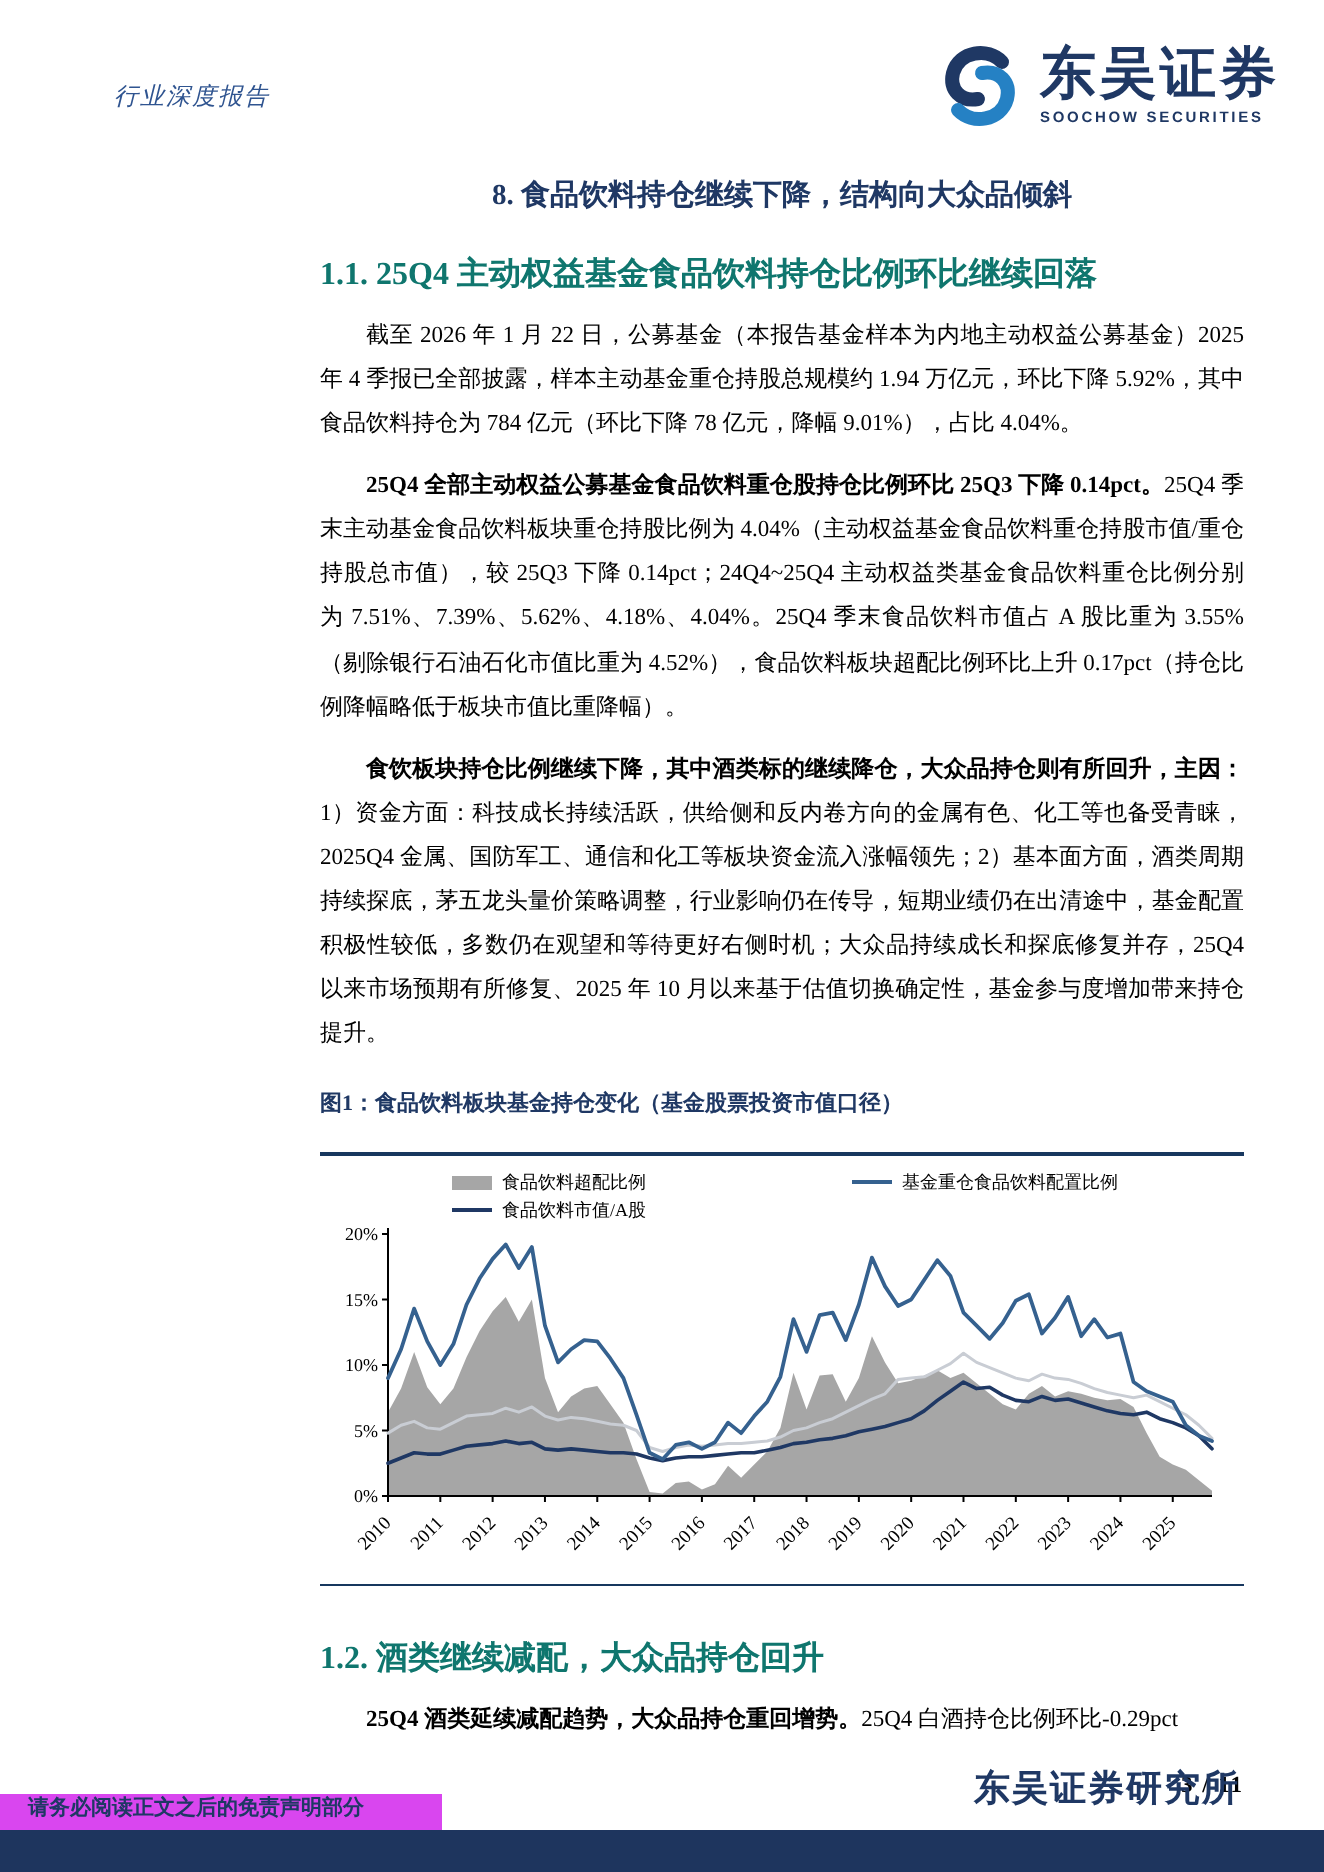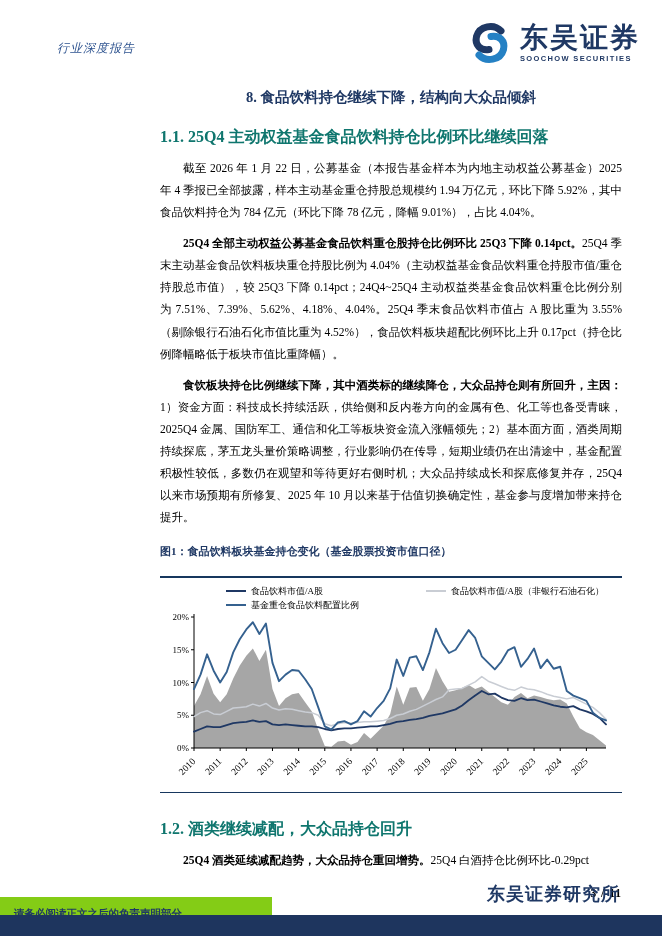--- a/index.html
+++ b/index.html
@@ -31,21 +31,21 @@
   .legend { display:grid; grid-template-rows:repeat(2,14px); grid-auto-flow:column; grid-template-columns:200px 220px; padding:6px 0 0 66px; }
   .legend-item { display:flex; align-items:center; gap:5px; font-size:9px; color:#000; }
   .swatch { display:inline-block; flex:0 0 auto; }
   .sw-area { width:20px; height:7px; }
   .sw-line { width:20px; height:2.2px; }
   #chart-svg { display:block; margin:0 0 2px 2px; }
   .fig-source { font-size:10.5px; line-height:1.65; color:#000; padding:5px 6px 10px 18px; text-align:justify; }
   
   .page-num { text-align:right; font-size:11.5px; font-weight:bold; margin-top:16px; letter-spacing:1px; }
   .institute { position:absolute; right:42px; bottom:30px; font-size:18px; font-weight:bold; color:#1F3864; letter-spacing:1px; }
-  .disclaimer-box { position:absolute; left:0; bottom:15px; width:272px; height:24px; background:#84cc16; display:flex; align-items:flex-end; padding-left:14px; }
+  .disclaimer-box { position:absolute; left:0; bottom:15px; width:221px; height:24px; background:#d946ef; display:flex; align-items:flex-start; padding-left:14px; }
   .disclaimer-box span { font-size:10.5px; font-weight:bold; color:#1F3864; }
   .bottom-bar { position:absolute; left:0; bottom:0; width:100%; height:21px; background:#1E355E; }
 </style>
 </head>
 <body>
 
 <div class="page">
 
   <div class="header">
     <div class="report-type">行业深度报告</div>
@@ -70,30 +70,30 @@
 
     <p class="para"><b>25Q4 全部主动权益公募基金食品饮料重仓股持仓比例环比 25Q3 下降 0.14pct。</b><span>25Q4 季末主动基金食品饮料板块重仓持股比例为 4.04%（主动权益基金食品饮料重仓持股市值/重仓持股总市值），较 25Q3 下降 0.14pct；24Q4~25Q4 主动权益类基金食品饮料重仓比例分别为 7.51%、7.39%、5.62%、4.18%、4.04%。25Q4 季末食品饮料市值占 A 股比重为 3.55%（剔除银行石油石化市值比重为 4.52%），食品饮料板块超配比例环比上升 0.17pct（持仓比例降幅略低于板块市值比重降幅）。</span></p>
 
     <p class="para"><b>食饮板块持仓比例继续下降，其中酒类标的继续降仓，大众品持仓则有所回升，主因：</b><span>1）资金方面：科技成长持续活跃，供给侧和反内卷方向的金属有色、化工等也备受青睐，2025Q4 金属、国防军工、通信和化工等板块资金流入涨幅领先；2）基本面方面，酒类周期持续探底，茅五龙头量价策略调整，行业影响仍在传导，短期业绩仍在出清途中，基金配置积极性较低，多数仍在观望和等待更好右侧时机；大众品持续成长和探底修复并存，25Q4 以来市场预期有所修复、2025 年 10 月以来基于估值切换确定性，基金参与度增加带来持仓提升。</span></p>
 
     <div class="figure">
       <div class="fig-title">图1：食品饮料板块基金持仓变化（基金股票投资市值口径）</div>
       <div class="rule-top"></div>
       <div class="legend" id="legend">
           <div class="legend-item">
+            <span class="swatch sw-area" style="background: rgb(166, 166, 166);"></span>
+            <span>食品饮料超配比例</span>
+          </div>
+          <div class="legend-item">
             <span class="swatch sw-line" style="background: rgb(31, 56, 100);"></span>
             <span>食品饮料市值/A股</span>
           </div>
           <div class="legend-item">
             <span class="swatch sw-line" style="background: rgb(53, 97, 143);"></span>
             <span>基金重仓食品饮料配置比例</span>
-          </div>
-          <div class="legend-item">
-            <span class="swatch sw-line" style="background: rgb(201, 205, 212);"></span>
-            <span>食品饮料市值/A股（非银行石油石化）</span>
           </div>
         </div>
       <svg id="chart-svg" width="452" height="178" viewBox="0 0 452 178">
           <polygon points="32,94.08 38.53968253968254,82.29 45.079365079365076,63.949999999999996 51.61904761904762,81.63499999999999 58.15873015873016,90.15 64.6984126984127,82.29 71.23809523809524,66.57 77.77777777777777,53.47 84.31746031746032,43.645 90.85714285714286,36.44 97.39682539682539,48.885 103.93650793650794,37.75 110.47619047619048,77.05000000000001 117.01587301587301,94.08 123.55555555555556,86.22 130.0952380952381,82.29 136.63492063492063,80.97999999999999 143.1746031746032,90.15 149.71428571428572,99.32 156.25396825396825,117.66 162.79365079365078,134.035 169.33333333333334,134.69 175.87301587301587,129.45 182.4126984126984,128.795 188.95238095238096,132.725 195.4920634920635,130.105 202.03174603174602,120.935 208.57142857142858,126.83000000000001 215.11111111111111,120.28 221.65079365079364,113.73 228.1904761904762,101.94 234.73015873015873,74.43 241.26984126984127,92.77000000000001 247.8095238095238,75.74000000000001 254.34920634920636,75.085 260.8888888888889,88.84 267.42857142857144,77.05000000000001 273.968253968254,56.09 280.5079365079365,69.19 287.04761904761904,79.67 293.58730158730157,78.36 300.12698412698415,75.74000000000001 306.6666666666667,73.12 313.2063492063492,77.05000000000001 319.74603174603175,74.43 326.2857142857143,79.67 332.8253968253968,84.91 339.36507936507934,90.15 345.9047619047619,92.77000000000001 352.44444444444446,84.91 358.984126984127,80.97999999999999 365.5238095238095,86.22 372.06349206349205,83.6 378.6031746031746,84.91 385.14285714285717,86.875 391.6825396825397,88.185 398.22222222222223,87.53 404.76190476190476,91.46000000000001 411.3015873015873,104.56 417.8412698412698,116.35 424.3809523809524,120.28 430.92063492063494,122.9 437.46031746031747,128.14 444,133.38 444,136 32,136" fill="#A6A6A6" stroke="none"></polygon>
           <line x1="32" y1="2" x2="32" y2="136" stroke="#000" stroke-width="1"></line>
           <line x1="32" y1="136" x2="444" y2="136" stroke="#000" stroke-width="1"></line>
           <line x1="29" y1="136" x2="32" y2="136" stroke="#000" stroke-width="1"></line>
           <text x="27" y="139" text-anchor="end" font-size="9" fill="#000">0%</text>
           <line x1="29" y1="103.25" x2="32" y2="103.25" stroke="#000" stroke-width="1"></line>
           <text x="27" y="106.25" text-anchor="end" font-size="9" fill="#000">5%</text>

